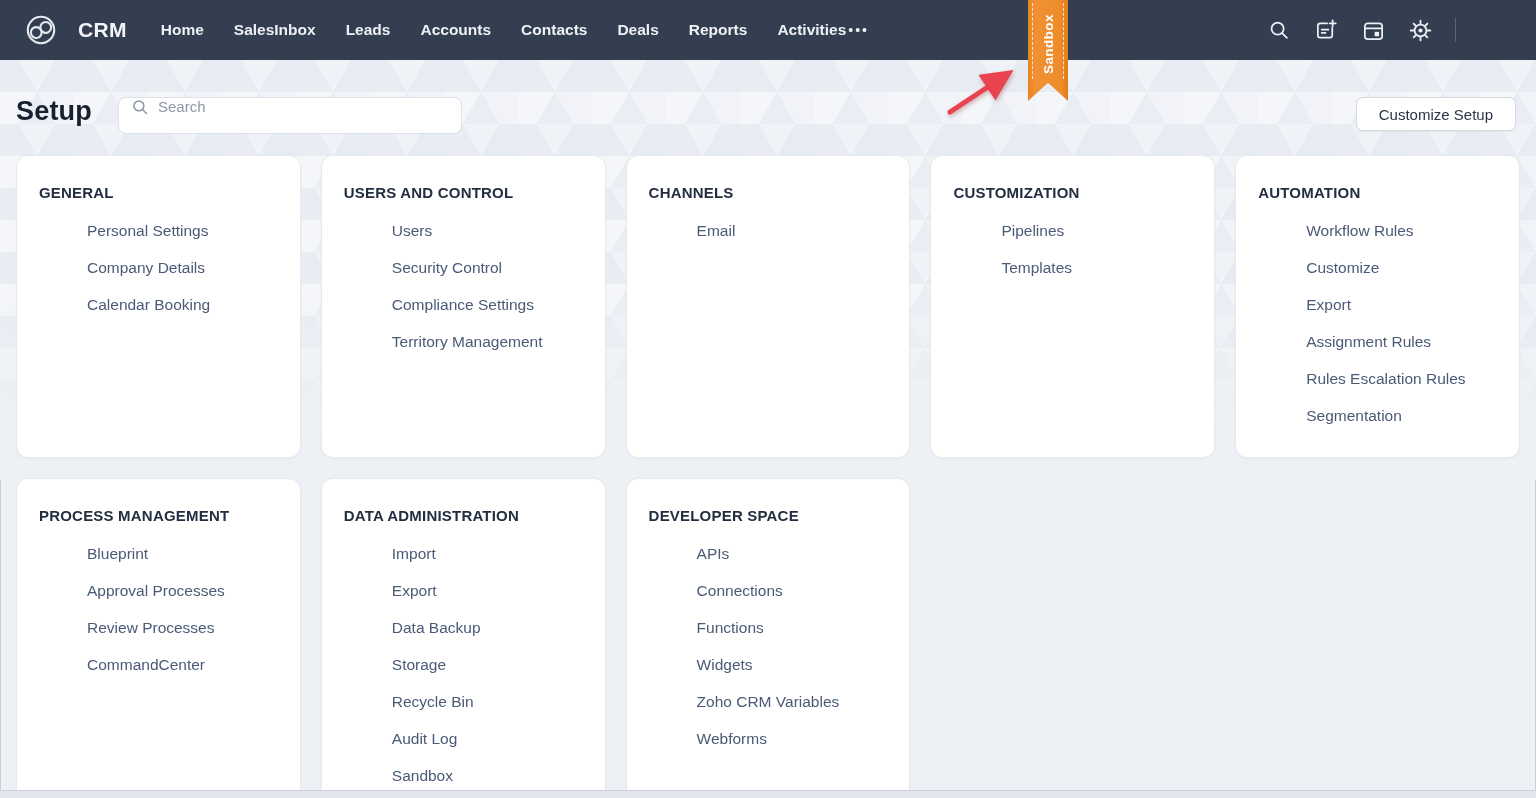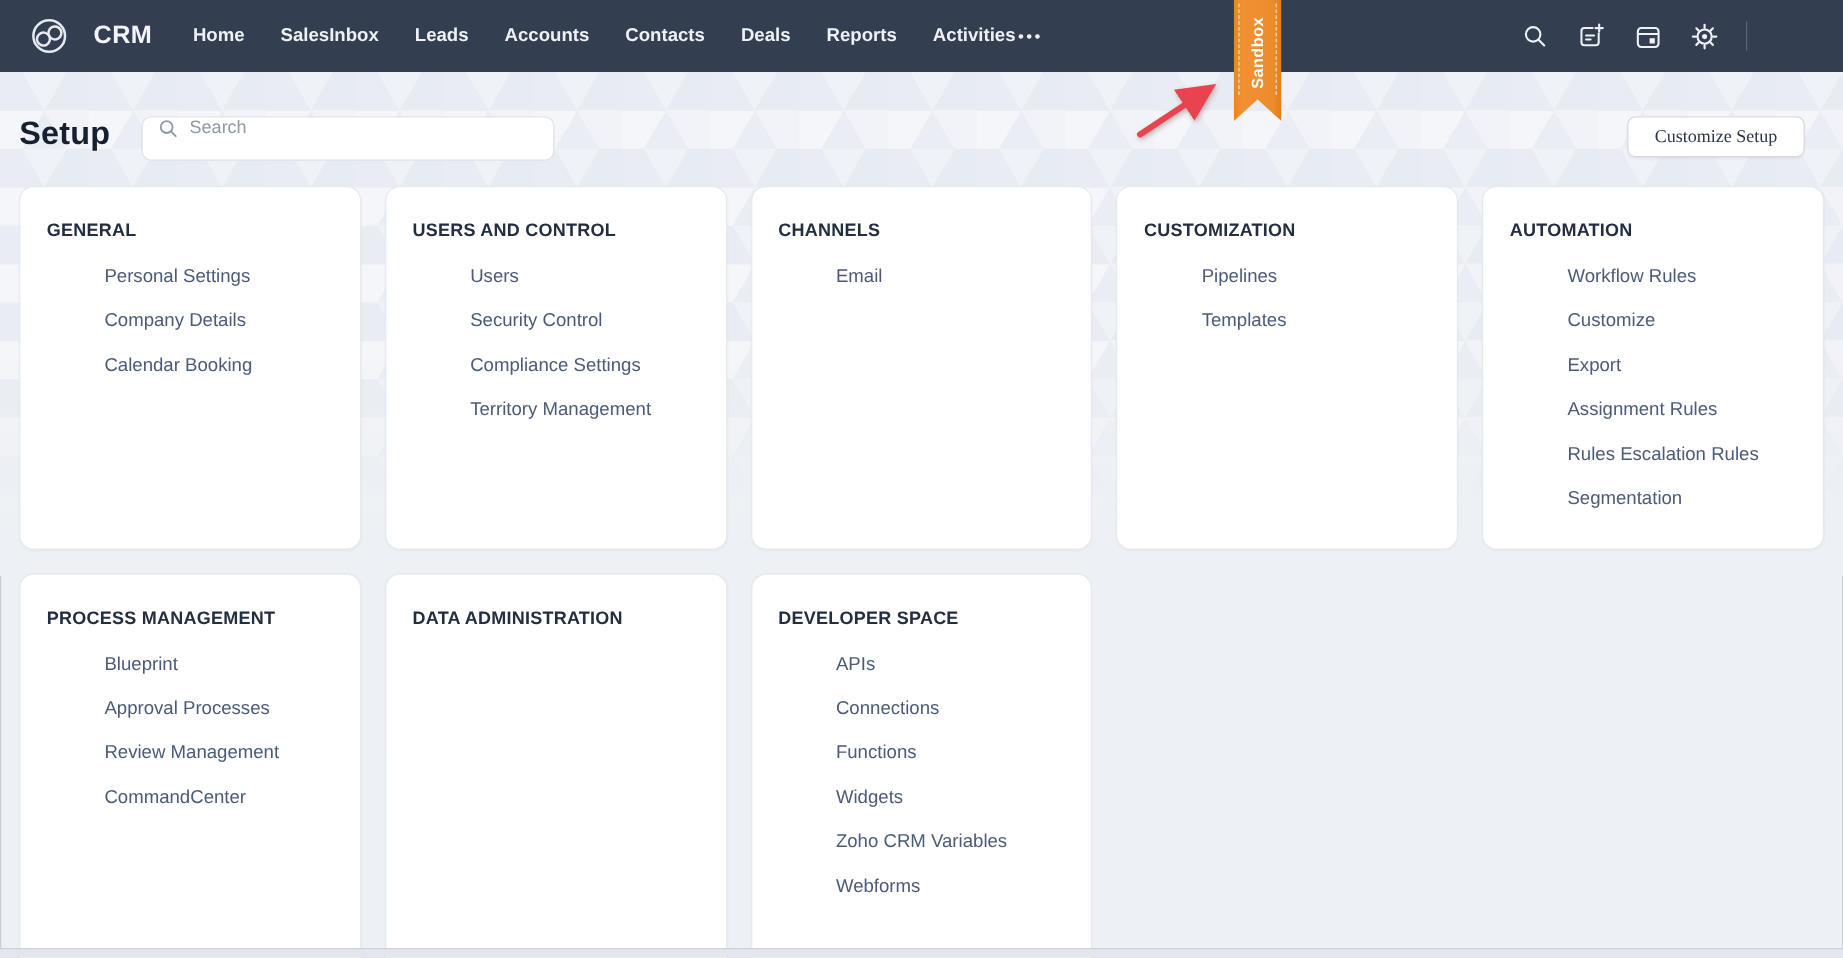--- a/index.html
+++ b/index.html
@@ -64,39 +64,39 @@
     writing-mode: vertical-rl; transform: rotate(180deg);
   }
 
   
   .annotation-arrow {
     position:absolute; left:940px; top:62px; z-index:6;
     filter: drop-shadow(1px 2px 2px rgba(130,40,40,.35));
   }
 
   
-  .page-header { position:absolute; top:60px; left:0; right:16px; height:119px; z-index:2; }
+  .page-header { position:absolute; top:60px; left:0; right:4px; height:119px; z-index:2; }
   .page-title {
     position:absolute; left:16px; top:36px;
     font-size:27px; font-weight:bold; color:#17202f; letter-spacing:.2px;
   }
   .setup-search {
     position:absolute; left:118px; top:37px; width:344px; height:37px;
     background:#fff; border:1px solid #dde1e8; border-radius:8px;
     display:flex; align-items:flex-start; padding:0 12px; gap:9px;
   }
   .setup-search input {
     border:none; outline:none; font-size:15px; color:#3a4557; flex:1;
     font-family:inherit; background:transparent;
   }
   .setup-search input::placeholder { color:#8e97a6; }
   .customize-btn {
     position:absolute; right:16px; top:37px; height:34px; padding:0 22px;
     background:#fff; border:1px solid #d5dae1; border-radius:7px;
-    font-size:15px; color:#2a3446; font-family:Liberation Serif, serif; cursor:pointer;
+    font-size:15px; color:#2a3446; font-family:Liberation Sans, sans-serif; cursor:pointer;
     box-shadow:0 1px 2px rgba(40,50,70,.06);
   }
 
   
   .cards-grid {
     position:absolute; left:16px; top:155px; width:1504px; z-index:2;
     display:grid;
     grid-template-columns: repeat(5, 284.8px);
     grid-template-rows: 303px 360px;
     column-gap:20px; row-gap:20px;
@@ -275,27 +275,36 @@
         <li>Rules Escalation Rules</li>
         <li>Segmentation</li>
       </ul>
   </section>
 
   <section class="card">
     <h2 class="card-title">PROCESS MANAGEMENT</h2>
     <ul class="card-list">
         <li>Blueprint</li>
         <li>Approval Processes</li>
-        <li>Review Management</li>
+        <li>Review Processes</li>
         <li>CommandCenter</li>
       </ul>
   </section>
 
   <section class="card">
     <h2 class="card-title">DATA ADMINISTRATION</h2>
+    <ul class="card-list">
+        <li>Import</li>
+        <li>Export</li>
+        <li>Data Backup</li>
+        <li>Storage</li>
+        <li>Recycle Bin</li>
+        <li>Audit Log</li>
+        <li>Sandbox</li>
+      </ul>
   </section>
 
   <section class="card">
     <h2 class="card-title">DEVELOPER SPACE</h2>
     <ul class="card-list">
         <li>APIs</li>
         <li>Connections</li>
         <li>Functions</li>
         <li>Widgets</li>
         <li>Zoho CRM Variables</li>

